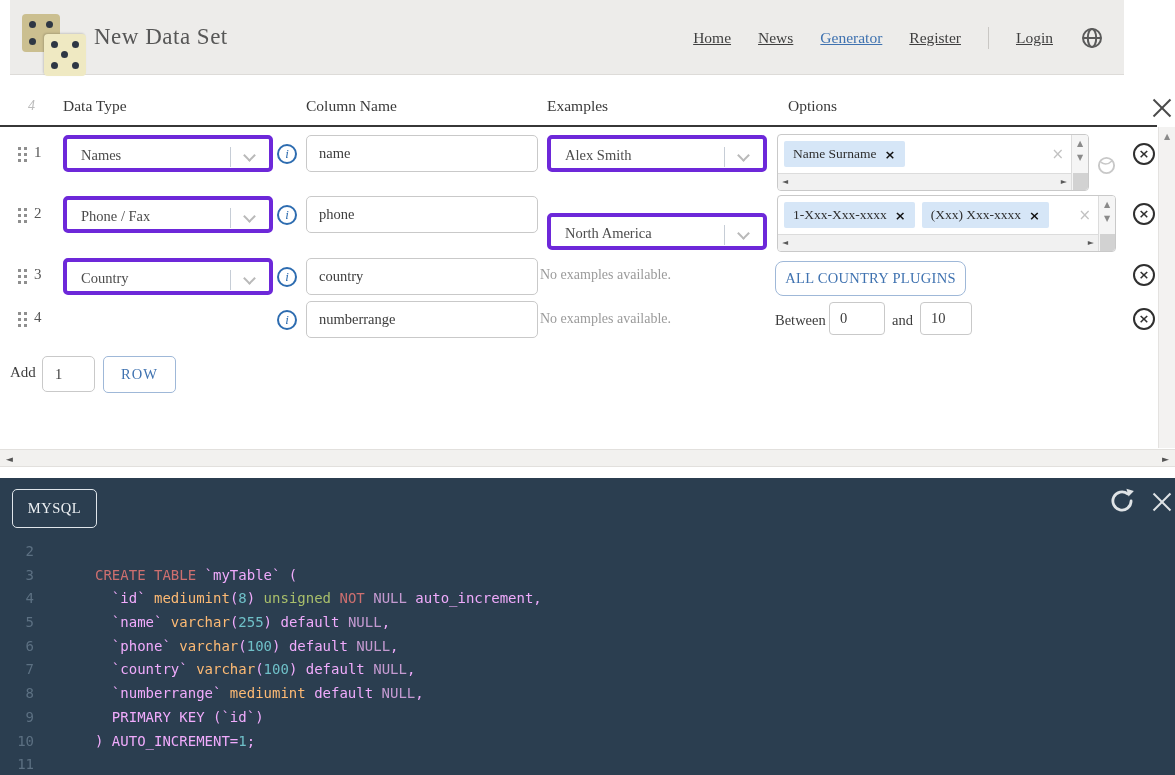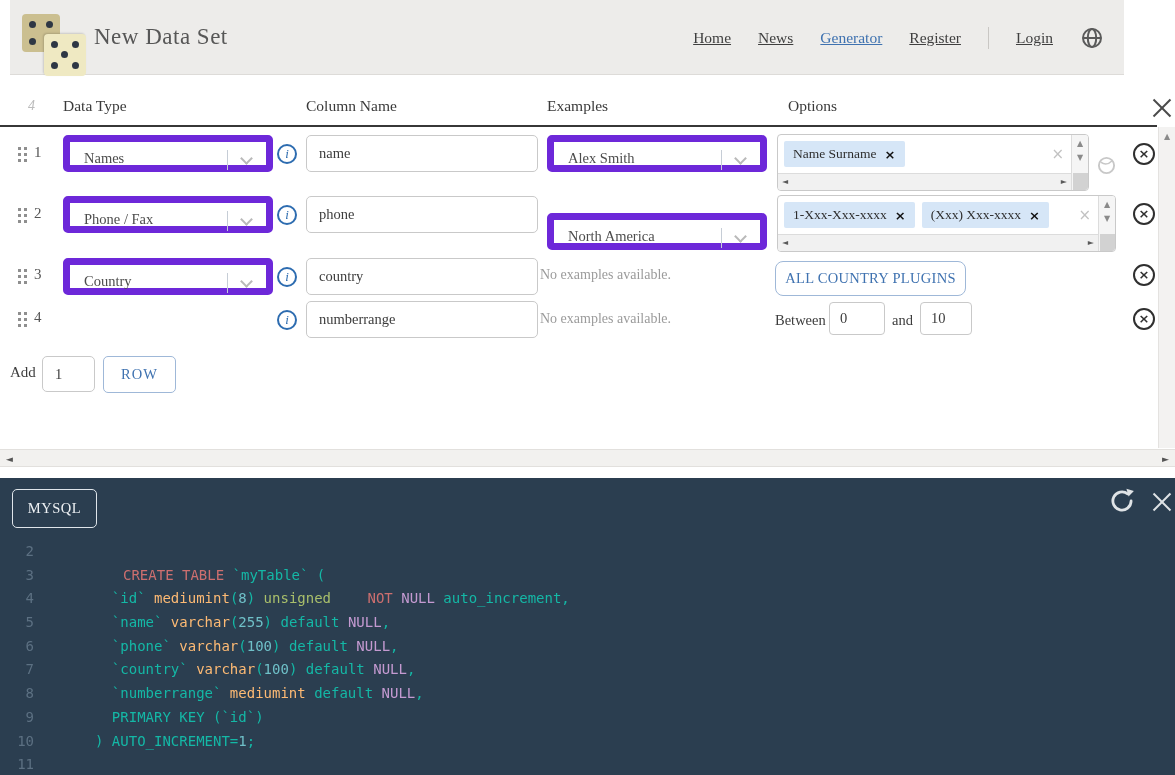--- a/index.html
+++ b/index.html
@@ -29,21 +29,21 @@
   .x-close i:first-child { transform:rotate(45deg); }
   .x-close i:last-child { transform:rotate(-45deg); }
   .grid-close { position:absolute; left:1150px; top:96px; }
 
   
   .grow { position:absolute; left:0; width:1175px; height:62px; }
   .drag-handle { position:absolute; left:18px; top:13px; width:10px; height:17px; cursor:grab; }
   .drag-handle b { position:absolute; left:0; top:0; width:3px; height:3px; background:#8f8f8f;
      box-shadow:0 6px 0 #8f8f8f, 0 12px 0 #8f8f8f, 6px 0 0 #8f8f8f, 6px 6px 0 #8f8f8f, 6px 12px 0 #8f8f8f; }
   .row-num { position:absolute; left:34px; top:10px; font-size:15px; color:#555; }
-  .sel { position:absolute; height:37px; background:#fff; border:7px solid #6d28d9; border-radius:5px; cursor:pointer; }
+  .sel { position:absolute; height:37px; background:#fff; border:4px solid #6d28d9; border-radius:5px; cursor:pointer; }
   .sel-text { position:absolute; left:14px; top:8px; font-size:14.5px; color:#4c4c4c; white-space:nowrap; }
   .sel-div { position:absolute; right:38px; top:8px; width:1px; height:20px; background:#c6cdd6; }
   .sel-chev { position:absolute; right:15px; top:12px; width:9px; height:9px; border-right:2px solid #b9b9b9; border-bottom:2px solid #b9b9b9; transform:rotate(45deg); }
   .txt-input { position:absolute; height:37px; background:#fff; border:1px solid #c9c9c9; border-radius:5px; font-family:"Liberation Serif","DejaVu Serif",serif; font-size:14.5px; color:#3c3c3c; padding:0 12px; outline:none; }
   .info-ic { position:absolute; width:20px; height:20px; border:2px solid #2d6cb0; border-radius:50%; color:#2d6cb0; font-size:13px; font-style:italic; text-align:center; line-height:16px; cursor:pointer; background:#fff; }
   .no-ex { position:absolute; left:540px; font-size:14px; color:#9b9b9b; }
   .del-btn { position:absolute; left:1133px; width:22px; height:22px; border:2px solid #2f2f2f; border-radius:50%; color:#2f2f2f; text-align:center; line-height:17px; font-size:13px; font-weight:bold; cursor:pointer; font-family:"DejaVu Sans",sans-serif; }
 
   
   .opt-box { position:absolute; left:777px; top:0; height:57px; background:#fff; border:1px solid #c9c9c9; border-radius:4px; overflow:hidden; }
@@ -79,22 +79,22 @@
   .panel-refresh { position:absolute; left:1108px; top:9px; width:28px; height:28px; cursor:pointer; }
   .panel-close { position:absolute; left:1150px; top:12px; width:24px; height:24px; cursor:pointer; }
   .panel-close i { position:absolute; left:0; top:11px; width:24px; height:2px; background:#dfe3e6; }
   .panel-close i:first-child { transform:rotate(45deg); }
   .panel-close i:last-child { transform:rotate(-45deg); }
 
   .code-area { position:absolute; left:0; top:62px; width:1175px; font-family:"DejaVu Sans Mono",monospace; font-size:14px; }
   .code-line { white-space:pre; line-height:23.7px; height:23.7px; }
   .line-num { display:inline-block; width:34px; text-align:right; color:#5c7082; }
   .line-content { margin-left:61px; }
-  .tok-pl   { color:#14b8a6; }
-  .tok-kw   { color:#cd6f6f;margin-left:28px; }
+  .tok-pl   { color:#f0abfc; }
+  .tok-kw   { color:#cd6f6f; }
   .tok-type { color:#fdba74; }
   .tok-attr { color:#a9bf6b; }
   .tok-null { color:#c49ad1; }
   .tok-num  { color:#6fc0c8; }
 </style>
 </head>
 <body>
 
 <div id="screen">
 

